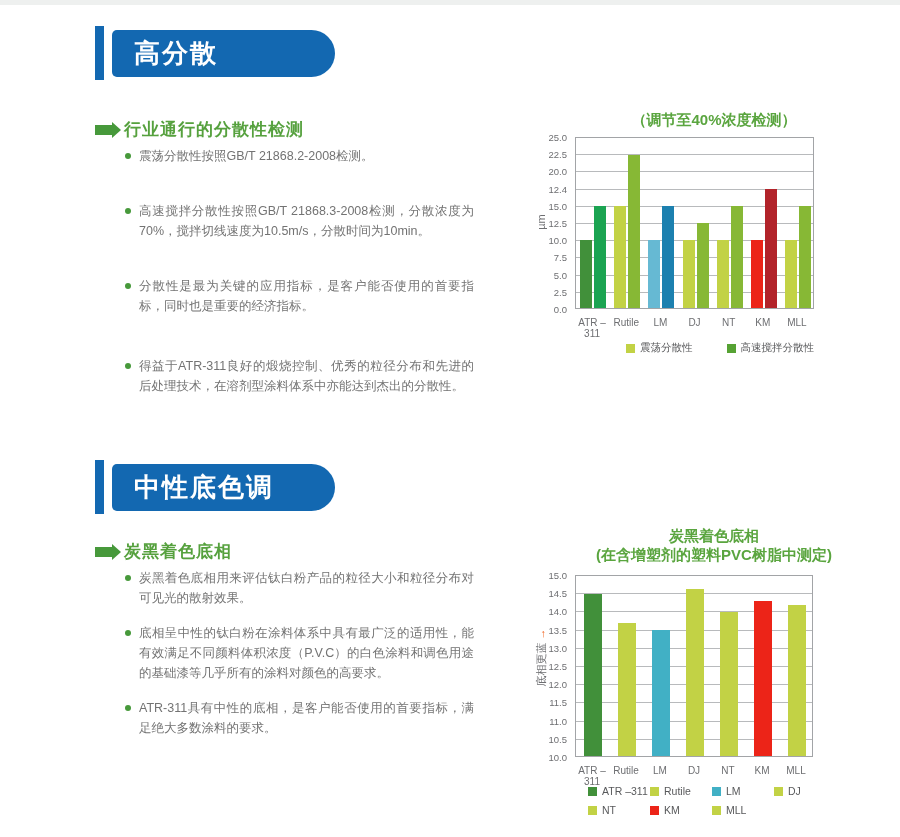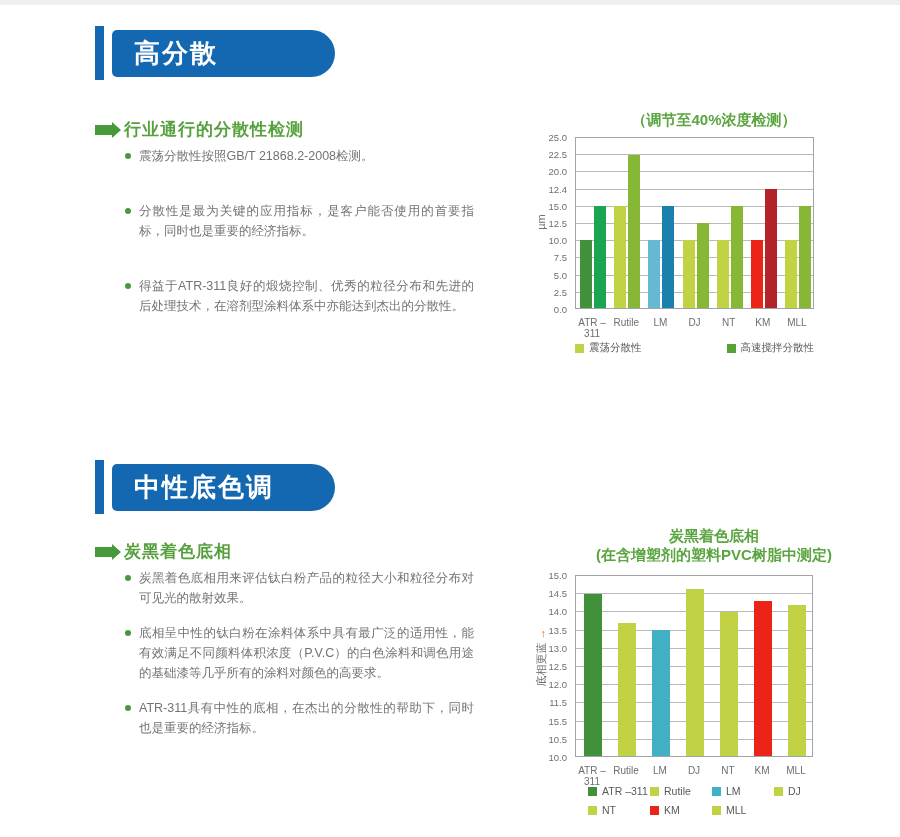--- a/index.html
+++ b/index.html
@@ -42,41 +42,42 @@
   .c-body{position:relative;}
   .c-ylabel{
     position:absolute;color:#6d6e71;font-size:11px;white-space:nowrap;
     transform:rotate(-90deg);transform-origin:center;
   }
   .c-tick{position:absolute;color:#6d6e71;font-size:9.5px;text-align:right;}
   .c-plot{position:absolute;top:0;background:#ffffff;border:1px solid #a2a4a7;box-sizing:border-box;}
   .c-grid{position:absolute;left:0;right:0;height:1px;background:#b8babc;}
   .c-bar{position:absolute;bottom:0;}
   .c-xl{position:absolute;color:#6d6e71;font-size:10px;text-align:center;}
-  .c-legend{position:absolute;display:flex;justify-content:space-between;gap:26px;}
+  .c-legend{position:absolute;display:flex;justify-content:flex-end;gap:34px;}
   .c-legend2{position:absolute;display:grid;grid-template-columns:repeat(4,62px);row-gap:7px;}
   .lg-item{display:flex;align-items:center;gap:5px;color:#58595b;font-size:10.5px;white-space:nowrap;}
   .lg-sq{width:9px;height:9px;flex:0 0 9px;}
 </style>
 </head>
 <body>
 
 <div class="page">
   <div class="topedge"></div>
 
   <div class="vbar" style="top:26px"></div>
   <div class="banner" style="top:30px">
     <span>高分散</span>
   </div>
   <div class="subhead" style="top:118px">
     <span class="sarrow"></span>
     <span class="shtext">行业通行的分散性检测</span>
   </div>
   <ul class="bullets sec1" style="left:124px;top:146px">
       <li>震荡分散性按照GB/T 21868.2-2008检测。</li>
+      <li>高速搅拌分散性按照GB/T 21868.3-2008检测，分散浓度为70%，搅拌切线速度为10.5m/s，分散时间为10min。</li>
       <li>分散性是最为关键的应用指标，是客户能否使用的首要指标，同时也是重要的经济指标。</li>
       <li>得益于ATR-311良好的煅烧控制、优秀的粒径分布和先进的后处理技术，在溶剂型涂料体系中亦能达到杰出的分散性。</li>
     </ul>
   <div class="chart" id="chart0" style="left:535px;top:110px">
       <div class="c-title">（调节至40%浓度检测）</div>
       <div class="c-body" style="margin-top: 8px; height: 250px;">
         <div class="c-ylabel" style="left: -14px; top: 79px; width: 40px; text-align: center;">µm</div>
         <div class="c-tick" style="top: -5px; left: 0px; width: 32px;">25.0</div>
         <div class="c-tick" style="top: 12.2px; left: 0px; width: 32px;">22.5</div>
         <div class="c-tick" style="top: 29.4px; left: 0px; width: 32px;">20.0</div>
@@ -137,36 +138,36 @@
   <div class="banner" style="top:464px">
     <span>中性底色调</span>
   </div>
   <div class="subhead" style="top:540px">
     <span class="sarrow"></span>
     <span class="shtext">炭黑着色底相</span>
   </div>
   <ul class="bullets sec2" style="left:124px;top:568px">
       <li>炭黑着色底相用来评估钛白粉产品的粒径大小和粒径分布对可见光的散射效果。</li>
       <li>底相呈中性的钛白粉在涂料体系中具有最广泛的适用性，能有效满足不同颜料体积浓度（P.V.C）的白色涂料和调色用途的基础漆等几乎所有的涂料对颜色的高要求。</li>
-      <li>ATR-311具有中性的底相，在杰出的分散性的帮助下，同时也是重要的经济指标。</li>
+      <li>ATR-311具有中性的底相，是客户能否使用的首要指标，满足绝大多数涂料的要求。</li>
     </ul>
   <div class="chart" id="chart1" style="left:535px;top:526px">
       <div class="c-title">炭黑着色底相</div>
       <div class="c-title">(在含增塑剂的塑料PVC树脂中测定)</div>
       <div class="c-body" style="margin-top: 11px; height: 260px;">
         <div class="c-ylabel" style="left: -14px; top: 84px; width: 40px; text-align: center;">底相更蓝<span style="color: rgb(242, 101, 34);"> →</span></div>
         <div class="c-tick" style="top: -5px; left: 0px; width: 32px;">15.0</div>
         <div class="c-tick" style="top: 13.2px; left: 0px; width: 32px;">14.5</div>
         <div class="c-tick" style="top: 31.4px; left: 0px; width: 32px;">14.0</div>
         <div class="c-tick" style="top: 49.6px; left: 0px; width: 32px;">13.5</div>
         <div class="c-tick" style="top: 67.8px; left: 0px; width: 32px;">13.0</div>
         <div class="c-tick" style="top: 86px; left: 0px; width: 32px;">12.5</div>
         <div class="c-tick" style="top: 104.2px; left: 0px; width: 32px;">12.0</div>
         <div class="c-tick" style="top: 122.4px; left: 0px; width: 32px;">11.5</div>
-        <div class="c-tick" style="top: 140.6px; left: 0px; width: 32px;">15.5</div>
+        <div class="c-tick" style="top: 140.6px; left: 0px; width: 32px;">11.0</div>
         <div class="c-tick" style="top: 158.8px; left: 0px; width: 32px;">10.5</div>
         <div class="c-tick" style="top: 177px; left: 0px; width: 32px;">10.0</div>
         <div class="c-plot" style="left: 40px; width: 238px; height: 182px;">
           <div class="c-grid" style="top: 17.2px;"></div>
           <div class="c-grid" style="top: 35.4px;"></div>
           <div class="c-grid" style="top: 53.6px;"></div>
           <div class="c-grid" style="top: 71.8px;"></div>
           <div class="c-grid" style="top: 90px;"></div>
           <div class="c-grid" style="top: 108.2px;"></div>
           <div class="c-grid" style="top: 126.4px;"></div>

